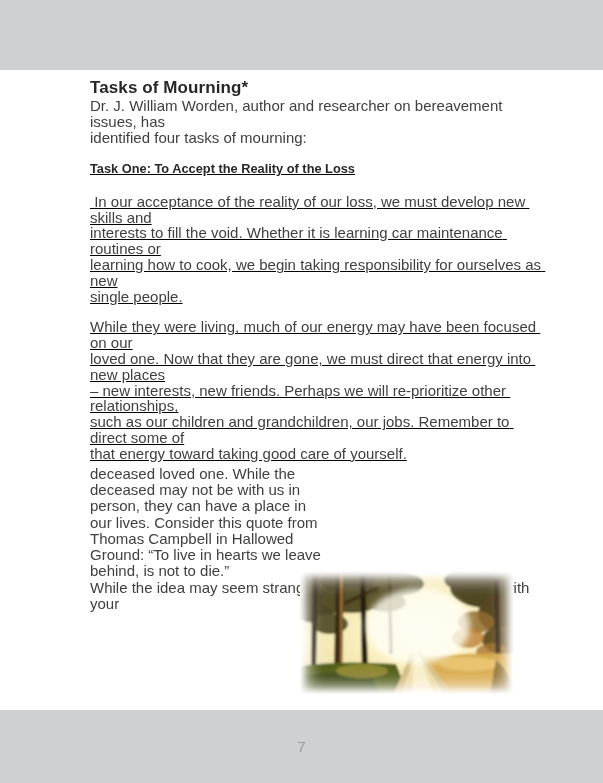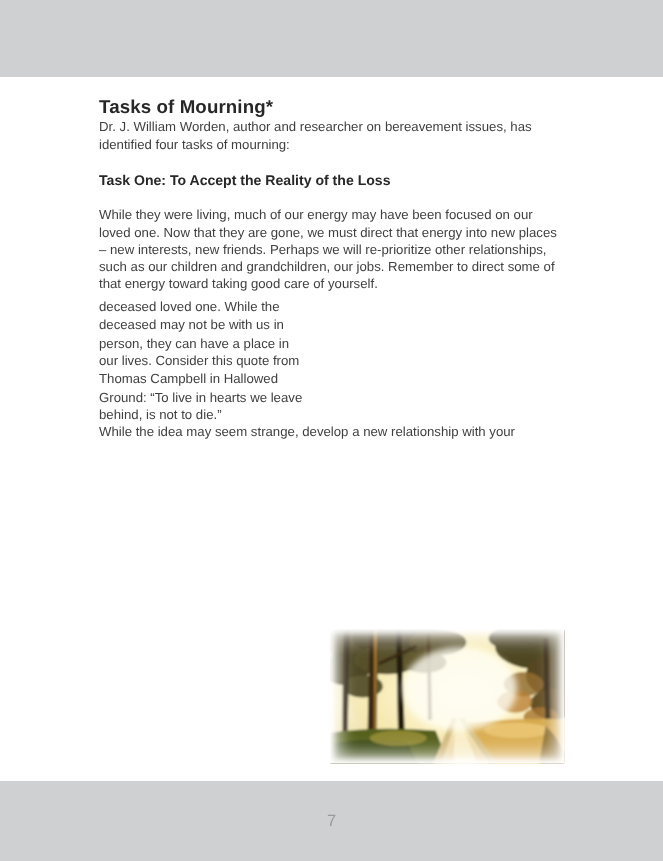--- a/index.html
+++ b/index.html
@@ -12,37 +12,37 @@
     overflow:hidden;
   }
   .band{position:absolute;left:0;width:603px;background:#cfd0d2;}
   .band-top{top:0;height:70px;}
   .band-bottom{top:710px;height:73px;}
   .page-number{
     position:absolute;top:28px;left:0;width:603px;
     text-align:center;font-size:15px;color:#9a9a9a;
   }
   .content{
-    position:absolute;left:90px;top:70px;width:430px;
+    position:absolute;left:90px;top:60px;width:430px;
   }
   .doc-title{
     margin:17px 0 0 0;
     font-size:17px;line-height:21px;font-weight:bold;color:#272727;
     letter-spacing:.1px;
   }
   .intro{
     margin:12px 0 0 0;
   }
   p.body-text{
     margin:0;
-    font-size:12px;line-height:15.8px;color:#3f3f3f;
+    font-size:15px;line-height:15.8px;color:#3f3f3f;
     white-space:pre-wrap;
     width:460px;
   }
-  .section{margin-top:15px;}
+  .section{margin-top:15px;text-decoration:underline;}
   .section h2{
     margin:0;
     font-size:12.8px;line-height:18.5px;font-weight:bold;color:#272727;
     white-space:pre-wrap;
     width:460px;
   }
   .closing{margin-top:4px;}
   .closing .rest{
     width:240px;line-height:16.3px;
   }
@@ -71,20 +71,24 @@
 identified four tasks of mourning:</p>
 
     <div class="section">
       <h2>Task One: To Accept the Reality of the Loss</h2>
     </div>
 
     <div class="section">
     </div>
 
     <div class="section">
+      <p class="body-text"> In our acceptance of the reality of our loss, we must develop new skills and
+interests to fill the void. Whether it is learning car maintenance routines or
+learning how to cook, we begin taking responsibility for ourselves as new
+single people.</p>
     </div>
 
     <div class="section">
       <p class="body-text">While they were living, much of our energy may have been focused on our
 loved one. Now that they are gone, we must direct that energy into new places
 – new interests, new friends. Perhaps we will re-prioritize other relationships,
 such as our children and grandchildren, our jobs. Remember to direct some of
 that energy toward taking good care of yourself.</p>
     </div>
 

